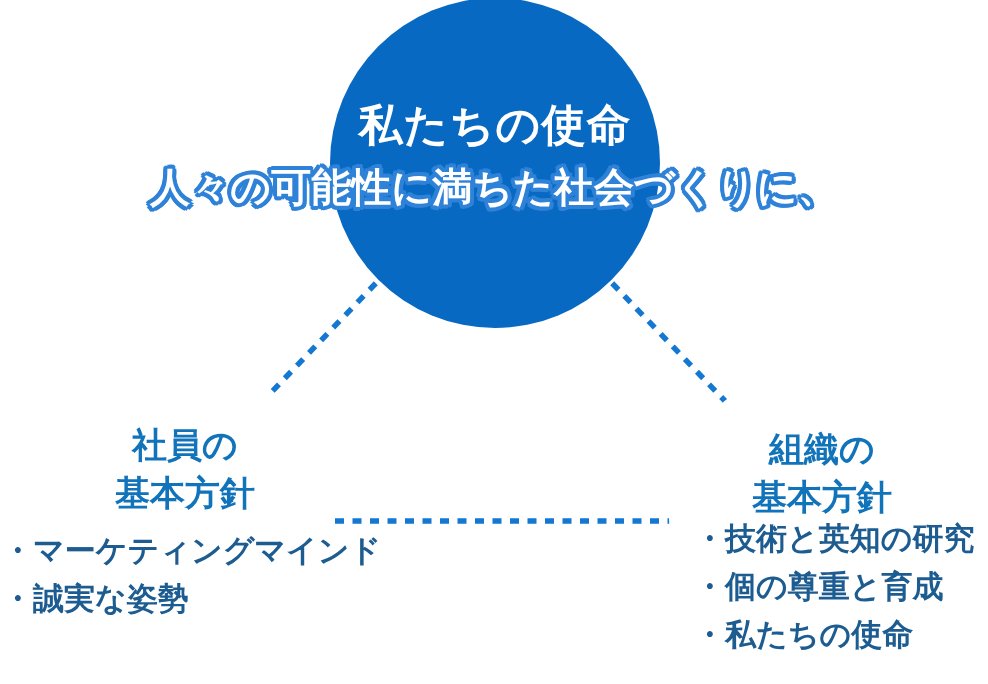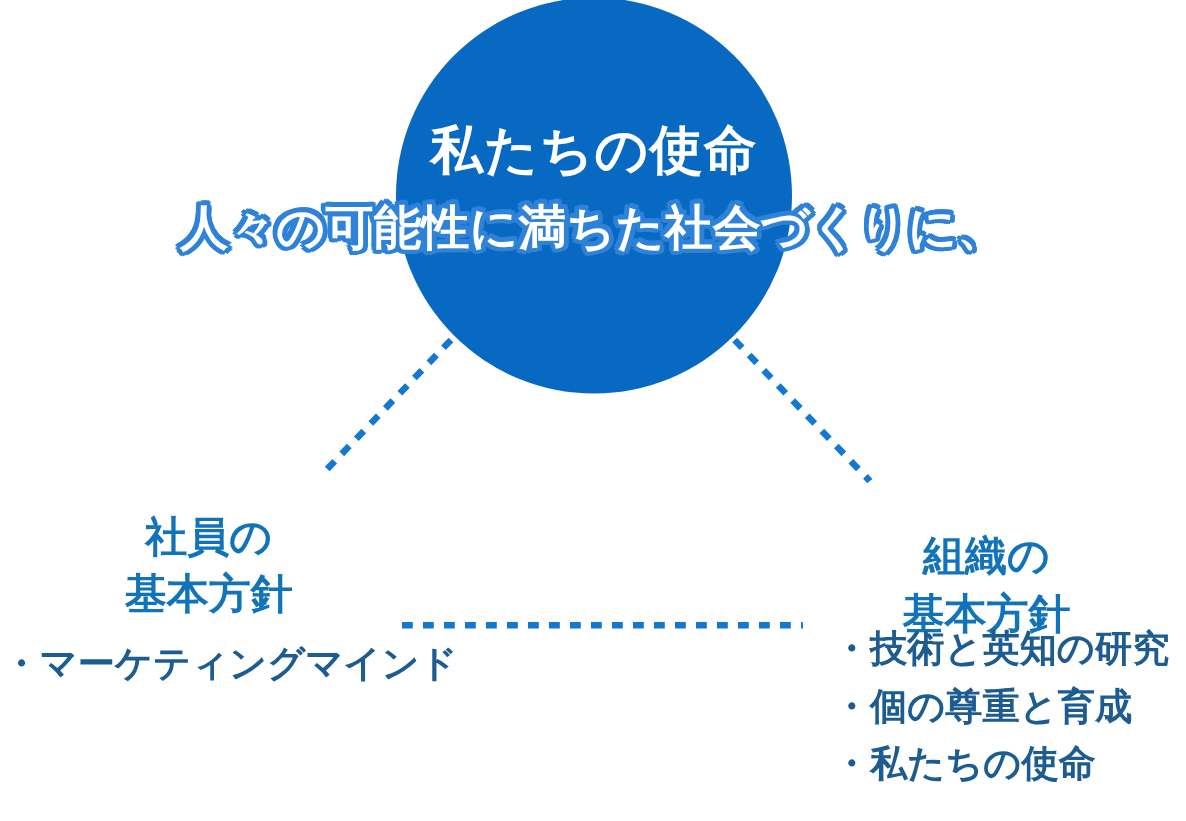--- a/index.html
+++ b/index.html
@@ -6,21 +6,21 @@
     margin: 0;
     padding: 0;
     background: #ffffff;
   }
   .stage {
     position: relative;
     width: 988px;
     height: 683px;
     overflow: hidden;
     background: #ffffff;
-    font-family: Liberation Sans, sans-serif;
+    font-family: Liberation Mono, monospace;
   }
   .lines-svg {
     position: absolute;
     left: 0; top: 0;
     width: 988px; height: 684px;
     z-index: 1;
   }
   .circle {
     position: absolute;
     border-radius: 50%;
@@ -71,22 +71,22 @@
       -2px 4px 0 #2e82d8, 2px -4px 0 #2e82d8,
       0 0 3px #2e82d8;
   }
   .node-title {
     width: 260px;
     text-align: center;
     font-size: 35px;
     line-height: 48px;
     color: #1173b9;
   }
-  .employee-title { left: 44px; top: 424px; }
-  .organization-title { left: 692px; top: 440px; }
+  .employee-title { left: 55px; top: 424px; }
+  .organization-title { left: 692px; top: 428px; }
   .bullet-list {
     font-size: 31px;
     line-height: 48px;
     color: #1d5c90;
   }
   .employee-bullets { left: 2px; top: 529px; }
   .organization-bullets { left: 694px; top: 517px; font-size: 31px; }
 </style>
 </head>
 <body>
@@ -109,20 +109,21 @@
     <div>人々の可能性に満ちた社会づくりに、</div>
   </div>
 
   <div class="txt node-title employee-title">
     <div>社員の</div>
     <div>基本方針</div>
   </div>
 
   <div class="txt bullet-list employee-bullets">
     <div>・マーケティングマインド</div>
+    <div>・誠実な姿勢</div>
   </div>
 
   <div class="txt node-title organization-title">
     <div>組織の</div>
     <div>基本方針</div>
   </div>
 
   <div class="txt bullet-list organization-bullets">
     <div>・技術と英知の研究</div>
     <div>・個の尊重と育成</div>

